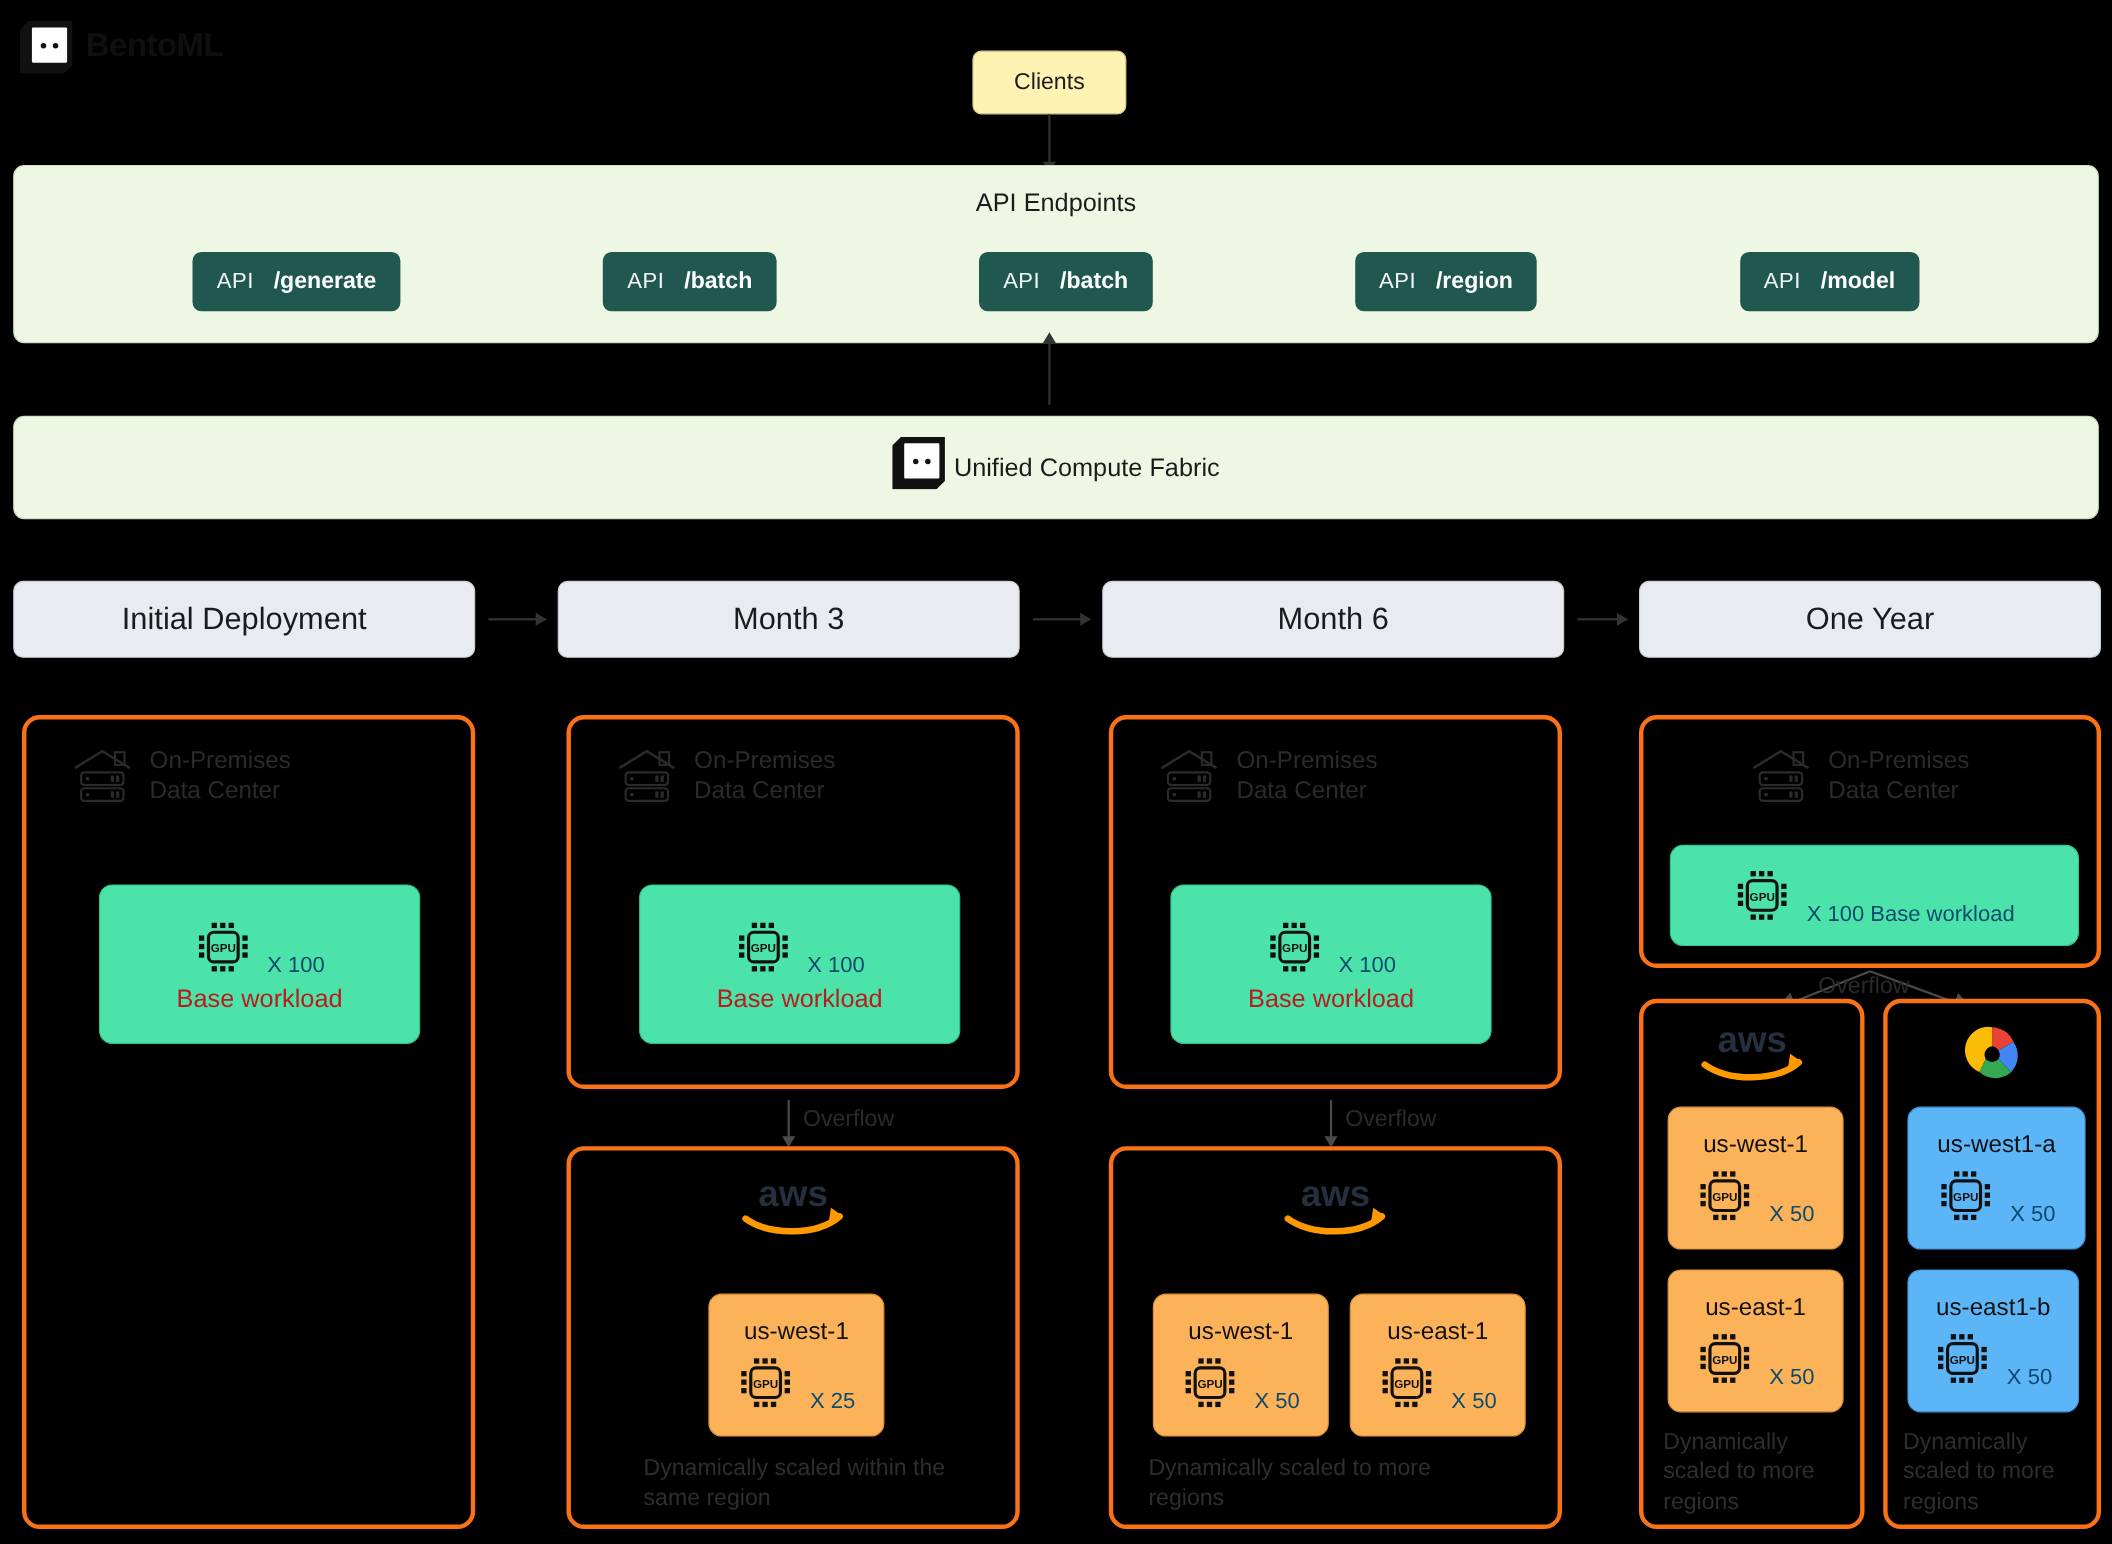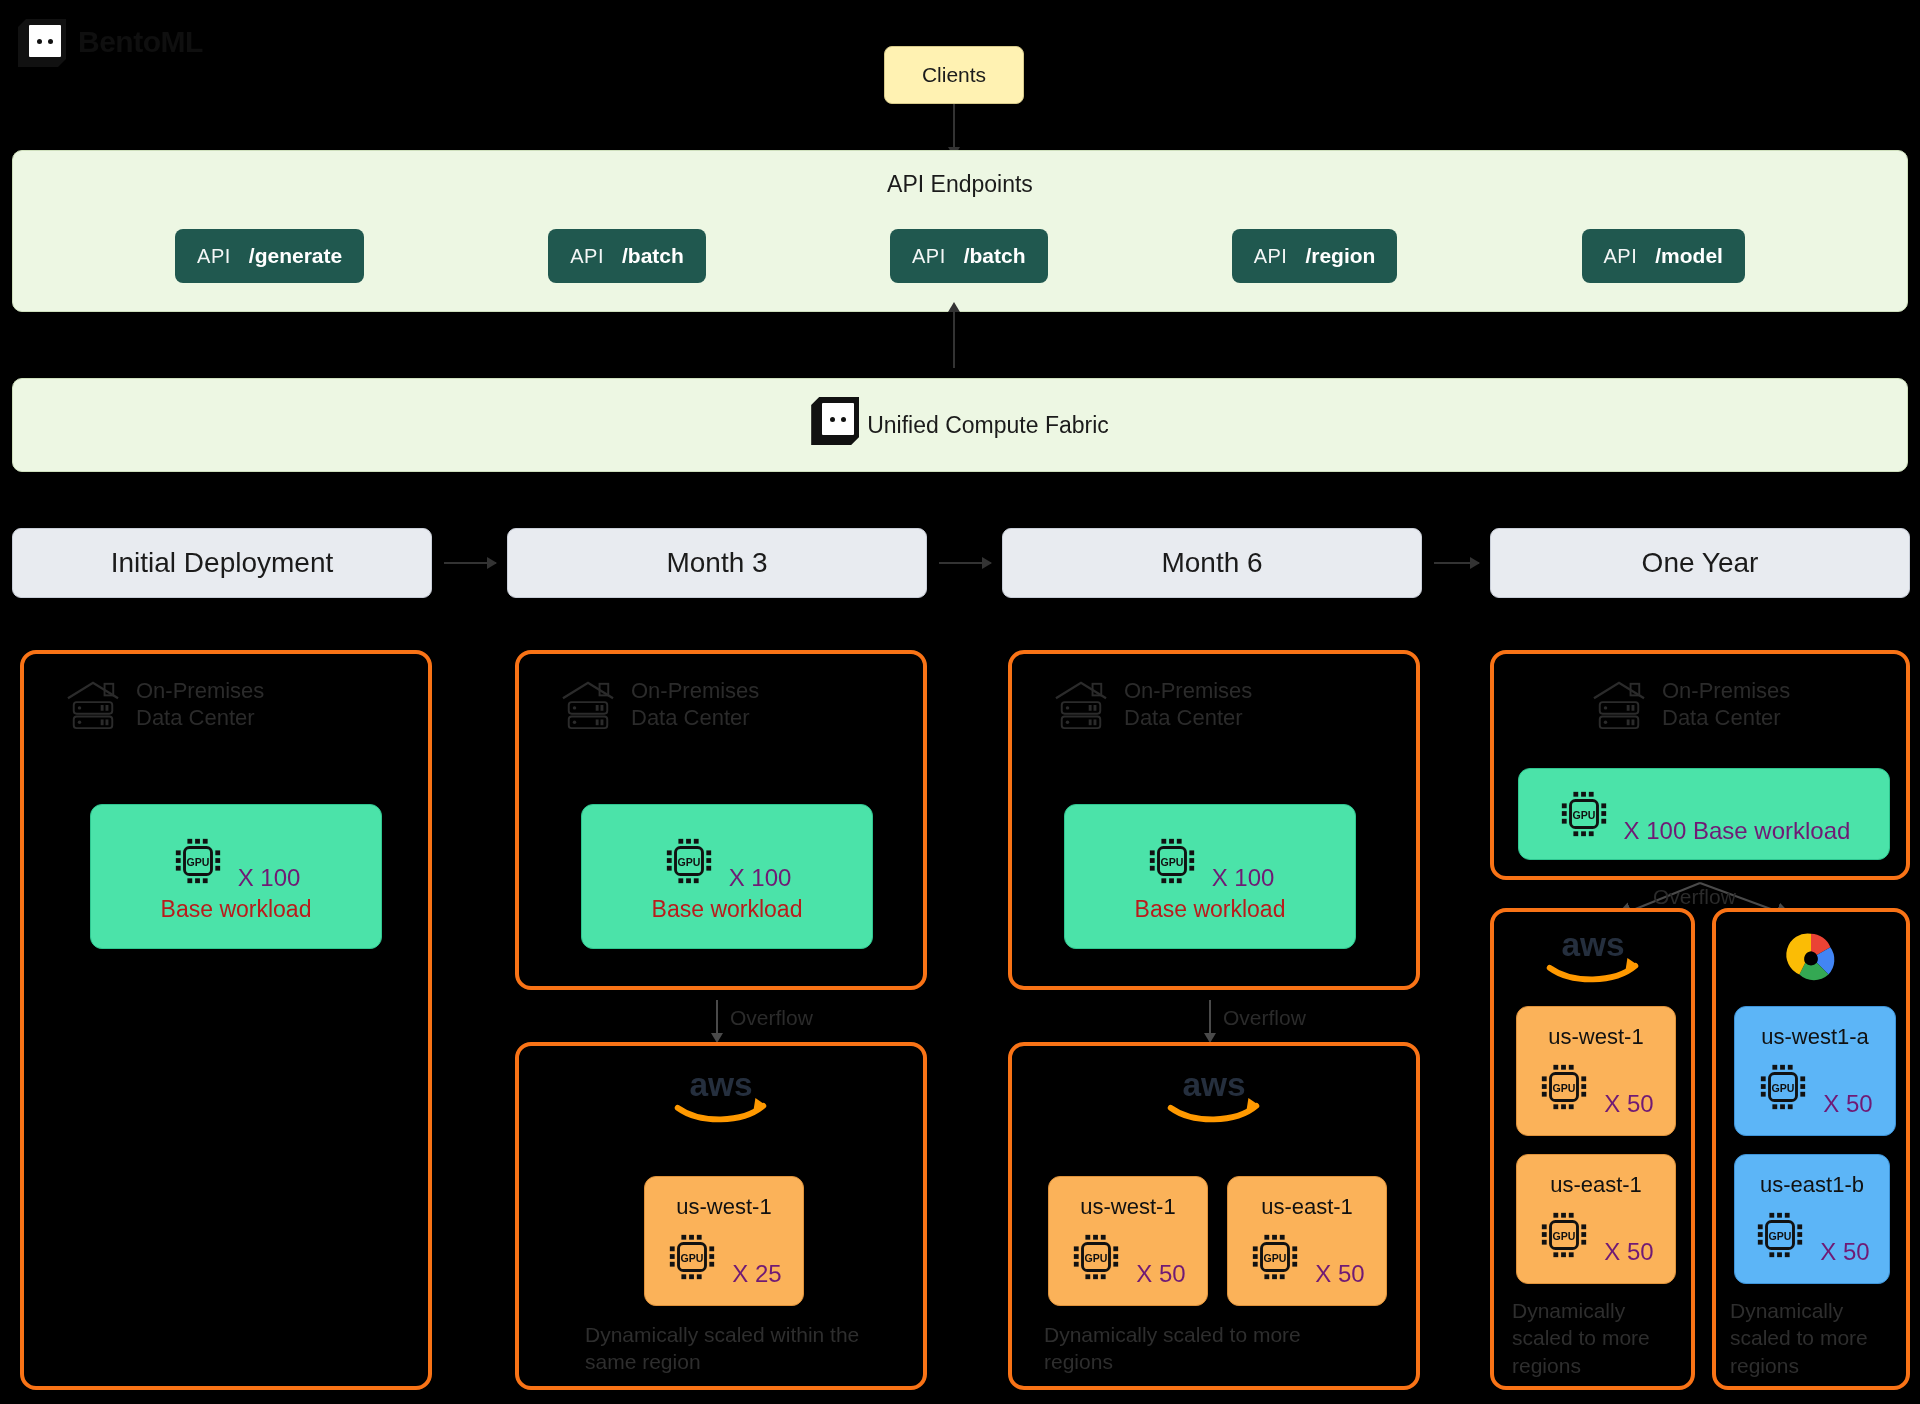--- a/index.html
+++ b/index.html
@@ -127,21 +127,21 @@
   
   .dc-icon { width: 58px; height: 52px; flex: none; }
 
   
   .gpu-box {
     background: #4BE3A9; border: 1px solid #2fc690; border-radius: 12px;
     display: flex; flex-direction: column; align-items: center; justify-content: center;
     gap: 4px;
   }
   .gpu-row { display: flex; align-items: center; gap: 14px; }
-  .gpu-count { font-size: 24px; color: #701a75; margin-top: 34px; }
+  .gpu-count { font-size: 20px; color: #0c4a6e; margin-top: 34px; }
   .gpu-caption { font-size: 23px; color: #b91c1c; }
   .gpu-icon { width: 52px; height: 52px; flex: none; }
 
   .region-box {
     background: #FBB259; border: 1px solid #e0923a; border-radius: 12px;
     display: flex; flex-direction: column; align-items: center; justify-content: center;
     gap: 6px;
   }
   .region-box.gcp { background: #5CB5F7; border-color: #3d93d8; }
   .region-name { font-size: 22px; color: #111; }

